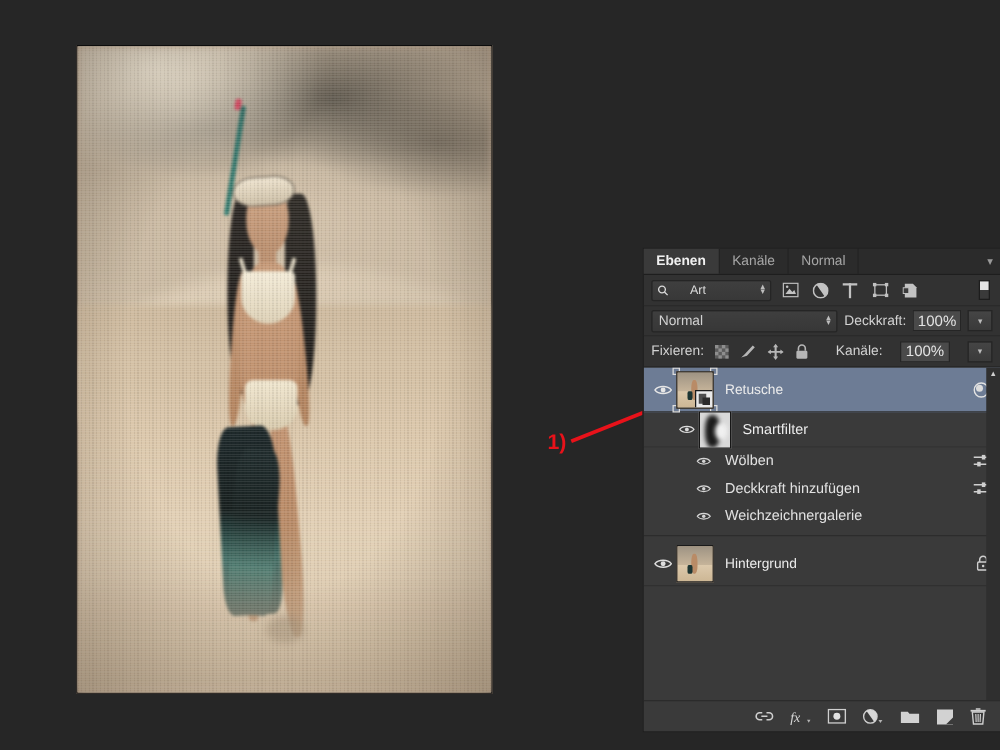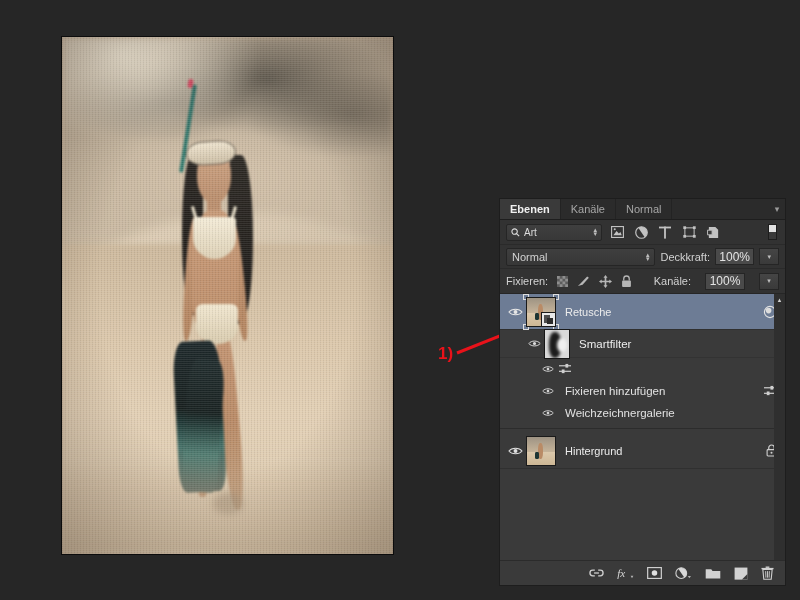--- a/index.html
+++ b/index.html
@@ -158,21 +158,21 @@
       repeating-linear-gradient(90deg, rgba(0,0,0,.45) 0 1px, rgba(0,0,0,0) 1px 3px);
   }
 
   
   .anno { position: absolute; left: 438px; top: 344px; color: #e8121a;
     font-size: 17px; font-weight: 700; }
   .anno-arrow { position: absolute; left: 455px; top: 308px; width: 110px; height: 50px; }
 
   
   .panel {
-    position: absolute; left: 499px; top: 198px;
+    position: absolute; left: 514px; top: 198px;
     width: 287px; height: 388px;
     background: #323232;
     border: 1px solid #1d1d1d;
     display: flex; flex-direction: column;
     font-size: 11px; color: #d2d2d2;
   }
   .tabbar {
     height: 21px; background: #2b2b2b; display: flex; align-items: stretch;
     border-bottom: 1px solid #1e1e1e; position: relative;
   }
@@ -183,21 +183,21 @@
   .tab.active { background: #3a3a3a; color: #f0f0f0; font-weight: bold; }
   .tab-filler { flex: 1; background: #2b2b2b; }
   .panel-menu { width: 16px; display:flex; align-items:center; justify-content:center;
     color:#9a9a9a; font-size: 9px; background:#2b2b2b; }
 
   .row { display: flex; align-items: center; padding: 0 6px; }
   .filter-row { height: 25px; border-bottom: 1px solid #2a2a2a; gap: 6px; }
   .kind-select {
     width: 96px; height: 17px; background: linear-gradient(#3f3f3f,#383838);
     border: 1px solid #252525; border-radius: 2px;
-    display: flex; align-items: center; padding: 0 4px; gap: 4px; font-size: 10px;
+    display: flex; align-items: center; padding: 0 4px; gap: 17px; font-size: 10px;
   }
   .kind-select .lbl { flex: 1; color: #dcdcdc; }
   .stepper { display:flex; flex-direction:column; line-height:4px; font-size:7px; color:#bdbdbd; }
   .ficon { width: 18px; height: 17px; display:flex; align-items:center; justify-content:center;
     color:#c2c2c2; }
   .toggle-sw { width: 9px; height: 16px; margin-left: auto; margin-right: 2px;
     background: linear-gradient(#e2e2e2 0 50%, #3a3a3a 50% 100%); border: 1px solid #1d1d1d; }
 
   .mode-row { height: 24px; border-bottom: 1px solid #2a2a2a; gap: 5px; }
   .mode-select {
@@ -478,38 +478,39 @@
         <span class="sfname">Smartfilter</span>
       </div>
 
       <div class="frow">
         <span class="eye small">
           <svg width="12" height="8" viewBox="0 0 16 10">
             <path d="M1 5 C4 1 12 1 15 5 C12 9 4 9 1 5 Z" fill="none" stroke="#d4d4d4" stroke-width="1.3"></path>
             <circle cx="8" cy="5" r="1.8" fill="#d4d4d4"></circle>
           </svg>
         </span>
+        <span class="fname">Wölben</span>
         <span class="lright">
           <svg width="14" height="12" viewBox="0 0 15 13">
             <line x1="1" y1="3" x2="14" y2="3" stroke="#cfcfcf" stroke-width="1.3"></line>
             <line x1="1" y1="9" x2="14" y2="9" stroke="#cfcfcf" stroke-width="1.3"></line>
             <rect x="8" y="1" width="3" height="4" fill="#cfcfcf"></rect>
             <rect x="4" y="7" width="3" height="4" fill="#cfcfcf"></rect>
           </svg>
         </span>
       </div>
 
       <div class="frow">
         <span class="eye small">
           <svg width="12" height="8" viewBox="0 0 16 10">
             <path d="M1 5 C4 1 12 1 15 5 C12 9 4 9 1 5 Z" fill="none" stroke="#d4d4d4" stroke-width="1.3"></path>
             <circle cx="8" cy="5" r="1.8" fill="#d4d4d4"></circle>
           </svg>
         </span>
-        <span class="fname">Fixieren hinzufügen</span>
+        <span class="fname">Deckkraft hinzufügen</span>
         <span class="lright">
           <svg width="14" height="12" viewBox="0 0 15 13">
             <line x1="1" y1="3" x2="14" y2="3" stroke="#cfcfcf" stroke-width="1.3"></line>
             <line x1="1" y1="9" x2="14" y2="9" stroke="#cfcfcf" stroke-width="1.3"></line>
             <rect x="8" y="1" width="3" height="4" fill="#cfcfcf"></rect>
             <rect x="4" y="7" width="3" height="4" fill="#cfcfcf"></rect>
           </svg>
         </span>
       </div>
 

